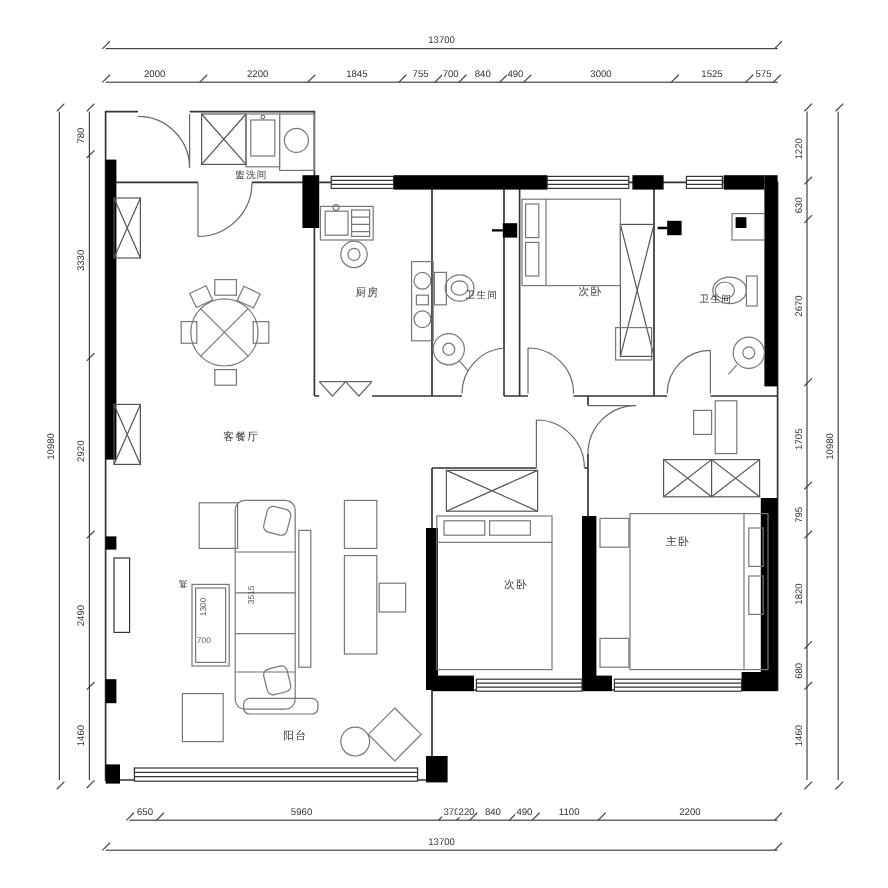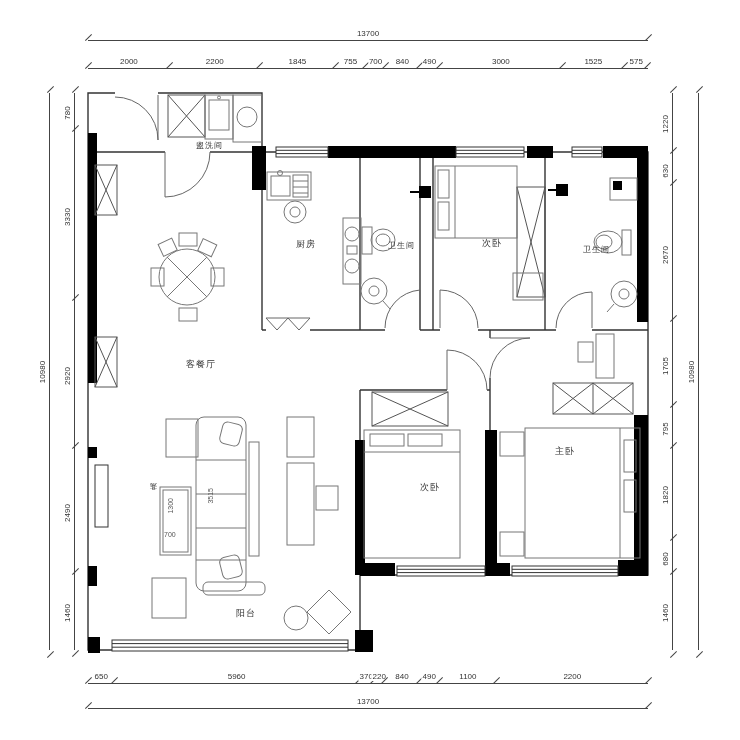--- a/index.html
+++ b/index.html
@@ -253,21 +253,21 @@
         <span>3000</span>
       </div>
       <div class="seg" style="flex-grow: 1525;">
         <span>1525</span>
       </div>
       <div class="seg" style="flex-grow: 575;">
         <span>575</span>
       </div>
     </div>
   <div class="dim dim-h" style="left:88px;top:683px;width:560px">
-      <div class="seg" style="flex-grow: 650;">
+      <div class="seg" style="flex-grow: 650; margin-left: 20px;">
         <span>650</span>
       </div>
       <div class="seg" style="flex-grow: 5960;">
         <span>5960</span>
       </div>
       <div class="seg" style="flex-grow: 370;">
         <span>370</span>
       </div>
       <div class="seg" style="flex-grow: 270;">
         <span>220</span>

